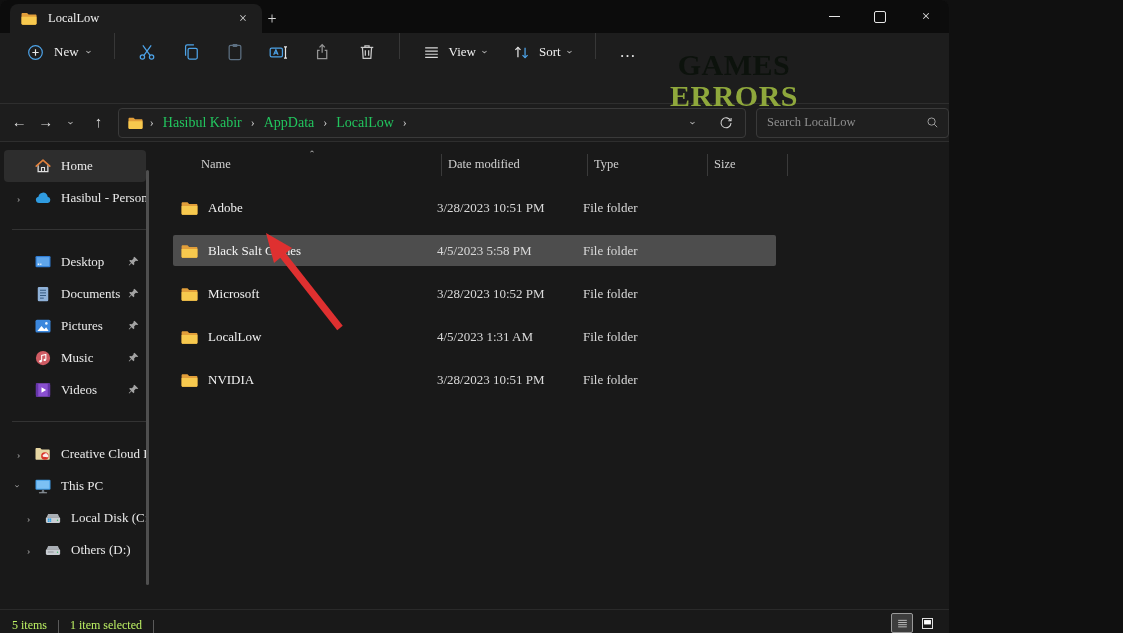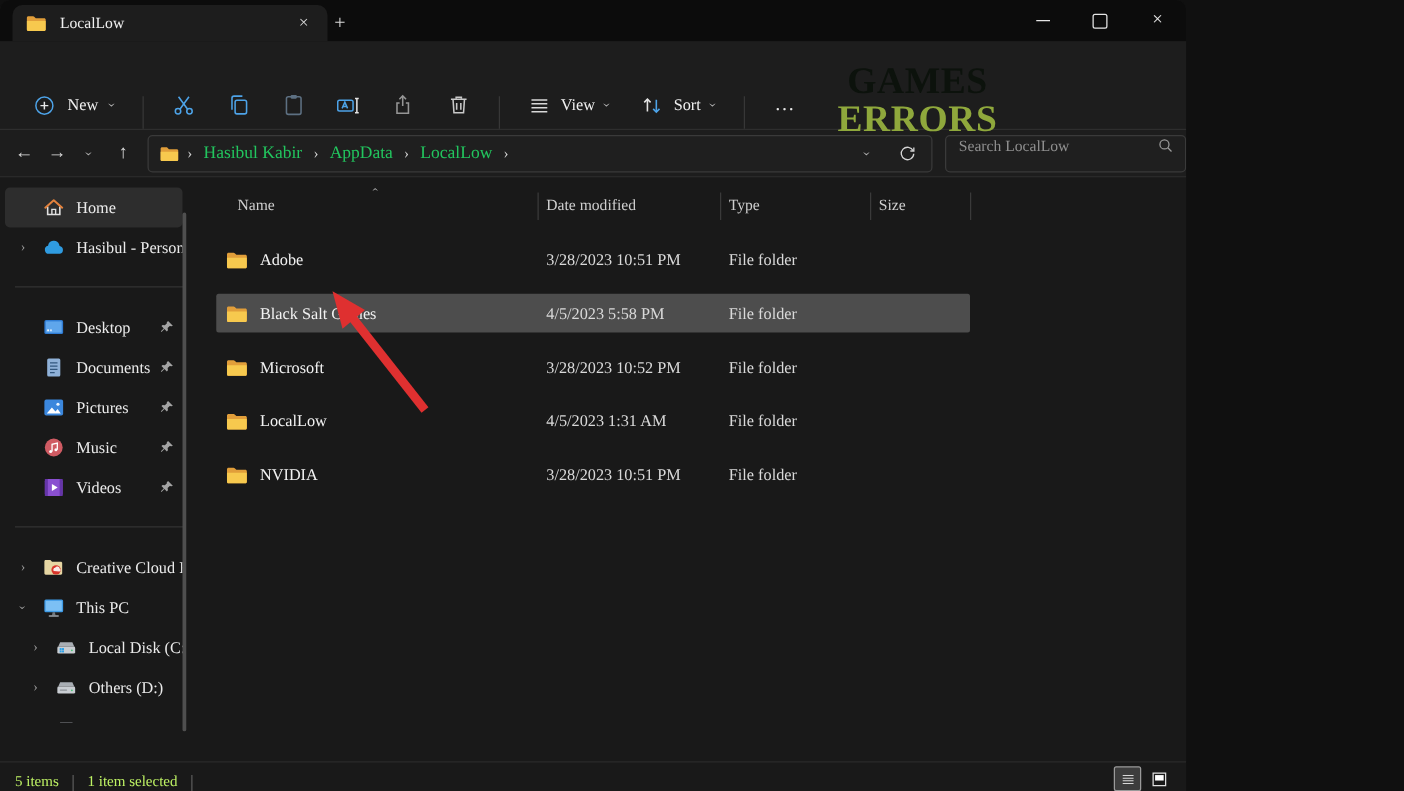--- a/index.html
+++ b/index.html
@@ -14,21 +14,21 @@
              color:#d8d8d8;font-size:14px;border-radius:4px;cursor:default;}
   .newtab{position:absolute;left:258px;top:6px;width:28px;height:25px;display:flex;align-items:center;
           justify-content:center;color:#d8d8d8;font-size:16px;border-radius:4px;}
   .wincontrols{position:absolute;right:0;top:0;height:33px;display:flex;}
   .winbtn{width:46px;height:33px;display:flex;align-items:center;justify-content:center;color:#e6e6e6;}
   .min-line{display:block;width:11px;height:1.4px;background:#e6e6e6;}
   .max-box{display:block;width:10px;height:10px;border:1.2px solid #e6e6e6;border-radius:2px;}
   .close-glyph{font-size:15px;line-height:1;}
   
   .commandbar{position:absolute;top:33px;left:0;right:0;height:70px;background:#1d1d1d;
-              border-bottom:1px solid #2e2e2e;display:flex;align-items:flex-end;padding-left:14px;}
+              border-bottom:1px solid #2e2e2e;display:flex;align-items:flex-start;padding-left:14px;}
   .cmdbtn{display:flex;align-items:center;justify-content:center;height:38px;border-radius:4px;}
   .cmd-new{gap:9px;padding:0 12px;font-size:13px;color:#f0f0f0;}
   .cmd-ic{width:44px;}
   .cmd-lbl{display:flex;align-items:center;gap:8px;padding:0 12px;font-size:13px;color:#f0f0f0;}
   .csep{width:1px;height:26px;background:#373737;margin:0 10px;}
   .chev{display:inline-block;color:#b0b0b0;font-size:12px;line-height:1;}
   .r90{transform:rotate(90deg);} .rm90{transform:rotate(-90deg);}
   .more-dots{font-size:16px;letter-spacing:1px;color:#e8e8e8;padding:0 14px;}
   
   .logo{position:absolute;left:660px;top:49px;width:148px;text-align:center;z-index:30;line-height:31px;
@@ -38,21 +38,21 @@
               border-bottom:1px solid #2e2e2e;display:flex;align-items:center;padding-left:6px;}
   .navbtn{width:32px;height:30px;display:flex;align-items:center;justify-content:center;
           color:#dcdcdc;font-size:15px;border-radius:4px;}
   .addrbox{margin-left:6px;width:757px;height:30px;box-sizing:border-box;background:#1f1f1f;
            border:1px solid #3a3a3a;border-radius:4px;display:flex;align-items:center;padding:0 6px;}
   .crumb{font-size:14px;color:#22c55e;padding:3px 7px;border-radius:3px;white-space:nowrap;}
   .crumb-sep{color:#cfcfcf;font-size:12px;padding:0 2px;}
   .addr-right{margin-left:auto;display:flex;align-items:center;gap:6px;}
   .iconbtn{width:26px;height:24px;display:flex;align-items:center;justify-content:center;border-radius:4px;}
   .searchbox{margin-left:10px;width:205px;height:30px;box-sizing:border-box;background:#1f1f1f;
-             border:1px solid #3a3a3a;border-radius:4px;display:flex;align-items:flex-start;padding:0 8px;}
+             border:1px solid #3a3a3a;border-radius:4px;display:flex;align-items:center;padding:0 8px;}
   .searchbox input{flex:1;background:transparent;border:none;outline:none;color:#cfcfcf;
                    font-size:12.5px;font-family:inherit;min-width:0;}
   .searchbox input::placeholder{color:#8f8f8f;}
   
   .main{position:absolute;top:142px;left:0;right:0;bottom:23px;background:#191919;}
   
   .sidebar{position:absolute;left:0;top:0;width:160px;bottom:0;overflow:hidden;}
   .sb-spacer{height:8px;}
   .sb-item{position:relative;display:flex;align-items:center;height:32px;margin:0 14px 0 4px;
            padding-left:8px;gap:9px;border-radius:4px;font-size:13px;color:#eaeaea;
@@ -60,21 +60,21 @@
   .sb-item.sel{background:#2d2d2d;}
   .sb-item.lvl2{padding-left:18px;}
   .sb-chev{width:13px;flex:none;color:#9c9c9c;font-size:11px;text-align:center;}
   .sb-ic{width:18px;height:18px;flex:none;}
   .sb-pin{position:absolute;right:6px;top:9px;width:13px;height:13px;}
   .sb-divider{height:1px;background:#333;margin:15px 12px 16px 12px;}
   .sb-scrollbar{position:absolute;left:146px;top:28px;width:3px;height:415px;background:#4f4f4f;border-radius:2px;}
   .sb-partial{height:12px;overflow:hidden;}
   
   .filearea{position:absolute;left:165px;top:0;right:0;bottom:0;}
-  .fl-header{position:absolute;top:8px;left:0;right:0;height:28px;font-size:12.5px;color:#cfcfcf;}
+  .fl-header{position:absolute;top:8px;left:11px;right:0;height:28px;font-size:12.5px;color:#cfcfcf;}
   .hgrid{display:grid;grid-template-columns:257px 146px 120px 80px;margin-left:8px;height:28px;align-items:center;}
   .hcell{padding-left:7px;} .hcell.first{padding-left:17px;}
   .hsep{position:absolute;top:4px;width:1px;height:22px;background:#3a3a3a;}
   .sortind{position:absolute;left:133px;top:-4px;color:#b5b5b5;font-size:10px;}
   .fl-rows{position:absolute;top:38px;left:0;right:0;}
   .frow{display:grid;grid-template-columns:257px 146px 120px 80px;margin-left:8px;width:603px;
         height:31px;align-items:center;font-size:13px;color:#e6e6e6;border-radius:2px;margin-top:12px;}
   .frow.sel{background:#4d4d4d;}
   .fcell-name{display:flex;align-items:center;gap:9px;padding-left:7px;color:#f2f2f2;}
   .fcell{padding-left:7px;color:#d9d9d9;}

